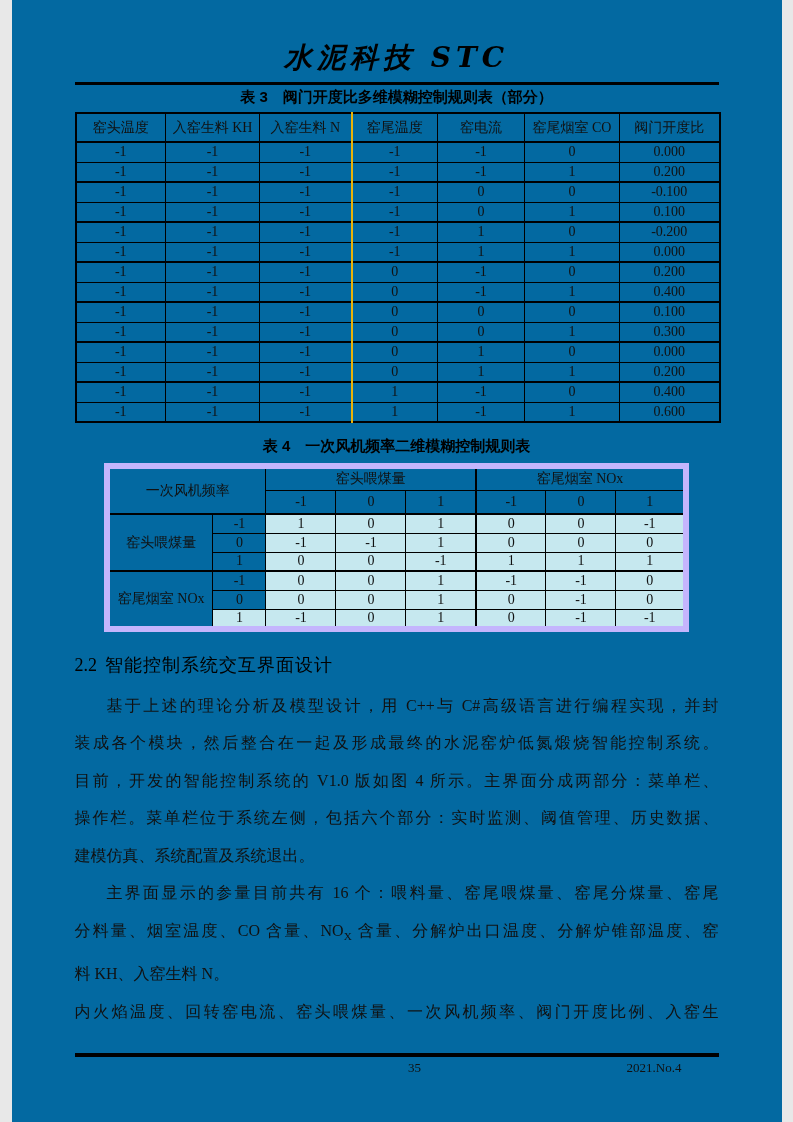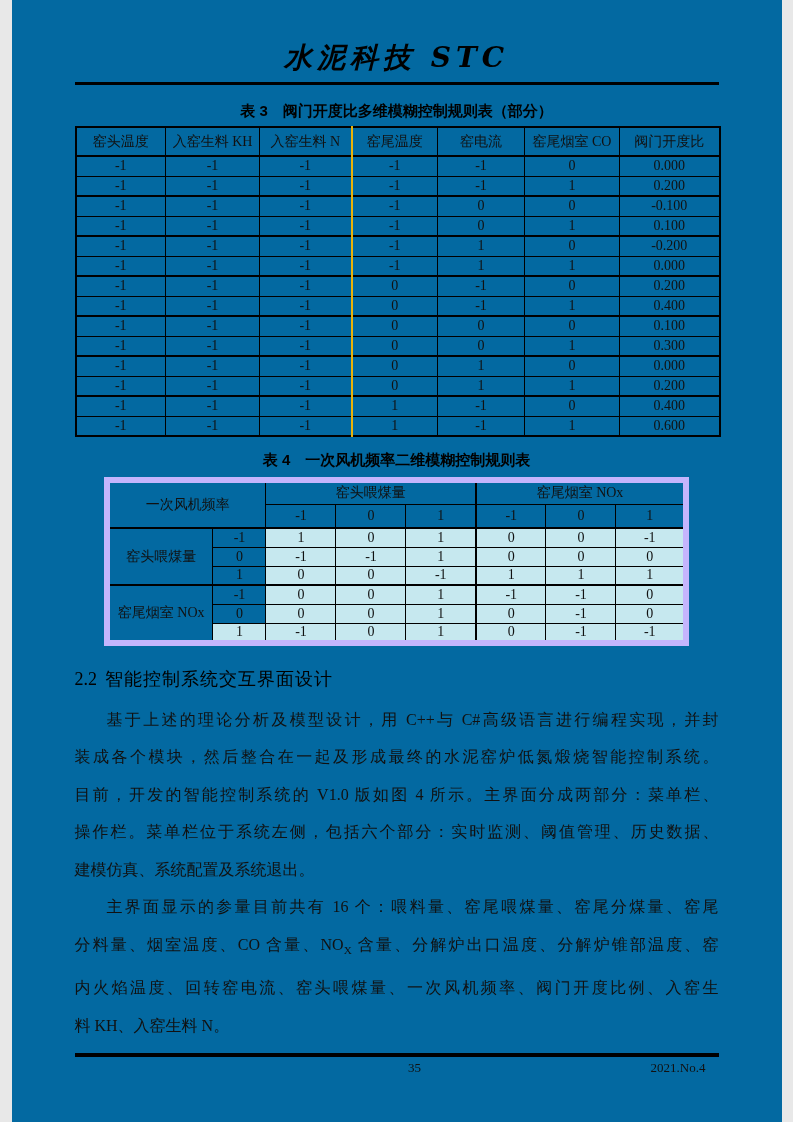--- a/index.html
+++ b/index.html
@@ -21,21 +21,21 @@
     font-style:italic;
     font-weight:bold;
     font-size:28px;
     line-height:40px;
     letter-spacing:5px;
     color:#000;
   }
   .header-rule { margin-top:4px; height:3px; background:#000; }
 
   .table-caption {
-    margin-top:16px;
+    margin-top:2px;
     text-align:center;
     font-family:"Liberation Sans","DejaVu Sans",sans-serif;
     font-weight:bold;
     font-size:15px;
     line-height:20px;
     color:#000;
   }
   .cap4 { margin-top:13px; }
 
   table { border-collapse:collapse; table-layout:fixed; color:#111; }
@@ -85,21 +85,21 @@
     text-justify:inter-ideograph;
     color:#111;
   }
   .line.indent { text-indent:2em; }
   .line.last { text-align-last:left; }
   .sub { vertical-align:sub; font-size:70%; }
 
   .footer-rule { position:absolute; left:63px; right:63px; top:1053px; height:4px; background:#000; }
   .footer-row { position:absolute; left:0; right:0; top:1060px; height:20px; font-size:13px; }
   .page-number { position:absolute; left:0; right:0; text-align:center;padding-left:36px; }
-  .issue { position:absolute; right:76px; }
+  .issue { position:absolute; right:100px; }
 </style>
 </head>
 <body>
 
 <div class="page">
   <div class="content">
     <div class="journal-title">水泥科技 STC</div>
     <div class="header-rule"></div>
 
     <div class="table-caption">表 3　阀门开度比多维模糊控制规则表（部分）</div>
@@ -349,22 +349,22 @@
         <div>
           <div class="line indent"><span>基于上述的理论分析及模型设计，用 C++与 C#高级语言进行编程实现，并封</span></div>
           <div class="line"><span>装成各个模块，然后整合在一起及形成最终的水泥窑炉低氮煅烧智能控制系统。</span></div>
           <div class="line"><span>目前，开发的智能控制系统的 V1.0 版如图 4 所示。主界面分成两部分：菜单栏、</span></div>
           <div class="line"><span>操作栏。菜单栏位于系统左侧，包括六个部分：实时监测、阈值管理、历史数据、</span></div>
           <div class="line last"><span>建模仿真、系统配置及系统退出。</span></div>
         </div>
         <div>
           <div class="line indent"><span>主界面显示的参量目前共有 16 个：喂料量、窑尾喂煤量、窑尾分煤量、窑尾</span></div>
           <div class="line"><span>分料量、烟室温度、CO 含量、NO</span><span class="sub">X</span><span> 含量、分解炉出口温度、分解炉锥部温度、窑</span></div>
+          <div class="line last"><span>料 KH、入窑生料 N。</span></div>
           <div class="line"><span>内火焰温度、回转窑电流、窑头喂煤量、一次风机频率、阀门开度比例、入窑生</span></div>
-          <div class="line last"><span>料 KH、入窑生料 N。</span></div>
         </div>
       </div>
   </div>
 
   <div class="footer-rule"></div>
   <div class="footer-row">
     <span class="page-number">35</span>
     <span class="issue">2021.No.4</span>
   </div>
 </div>

